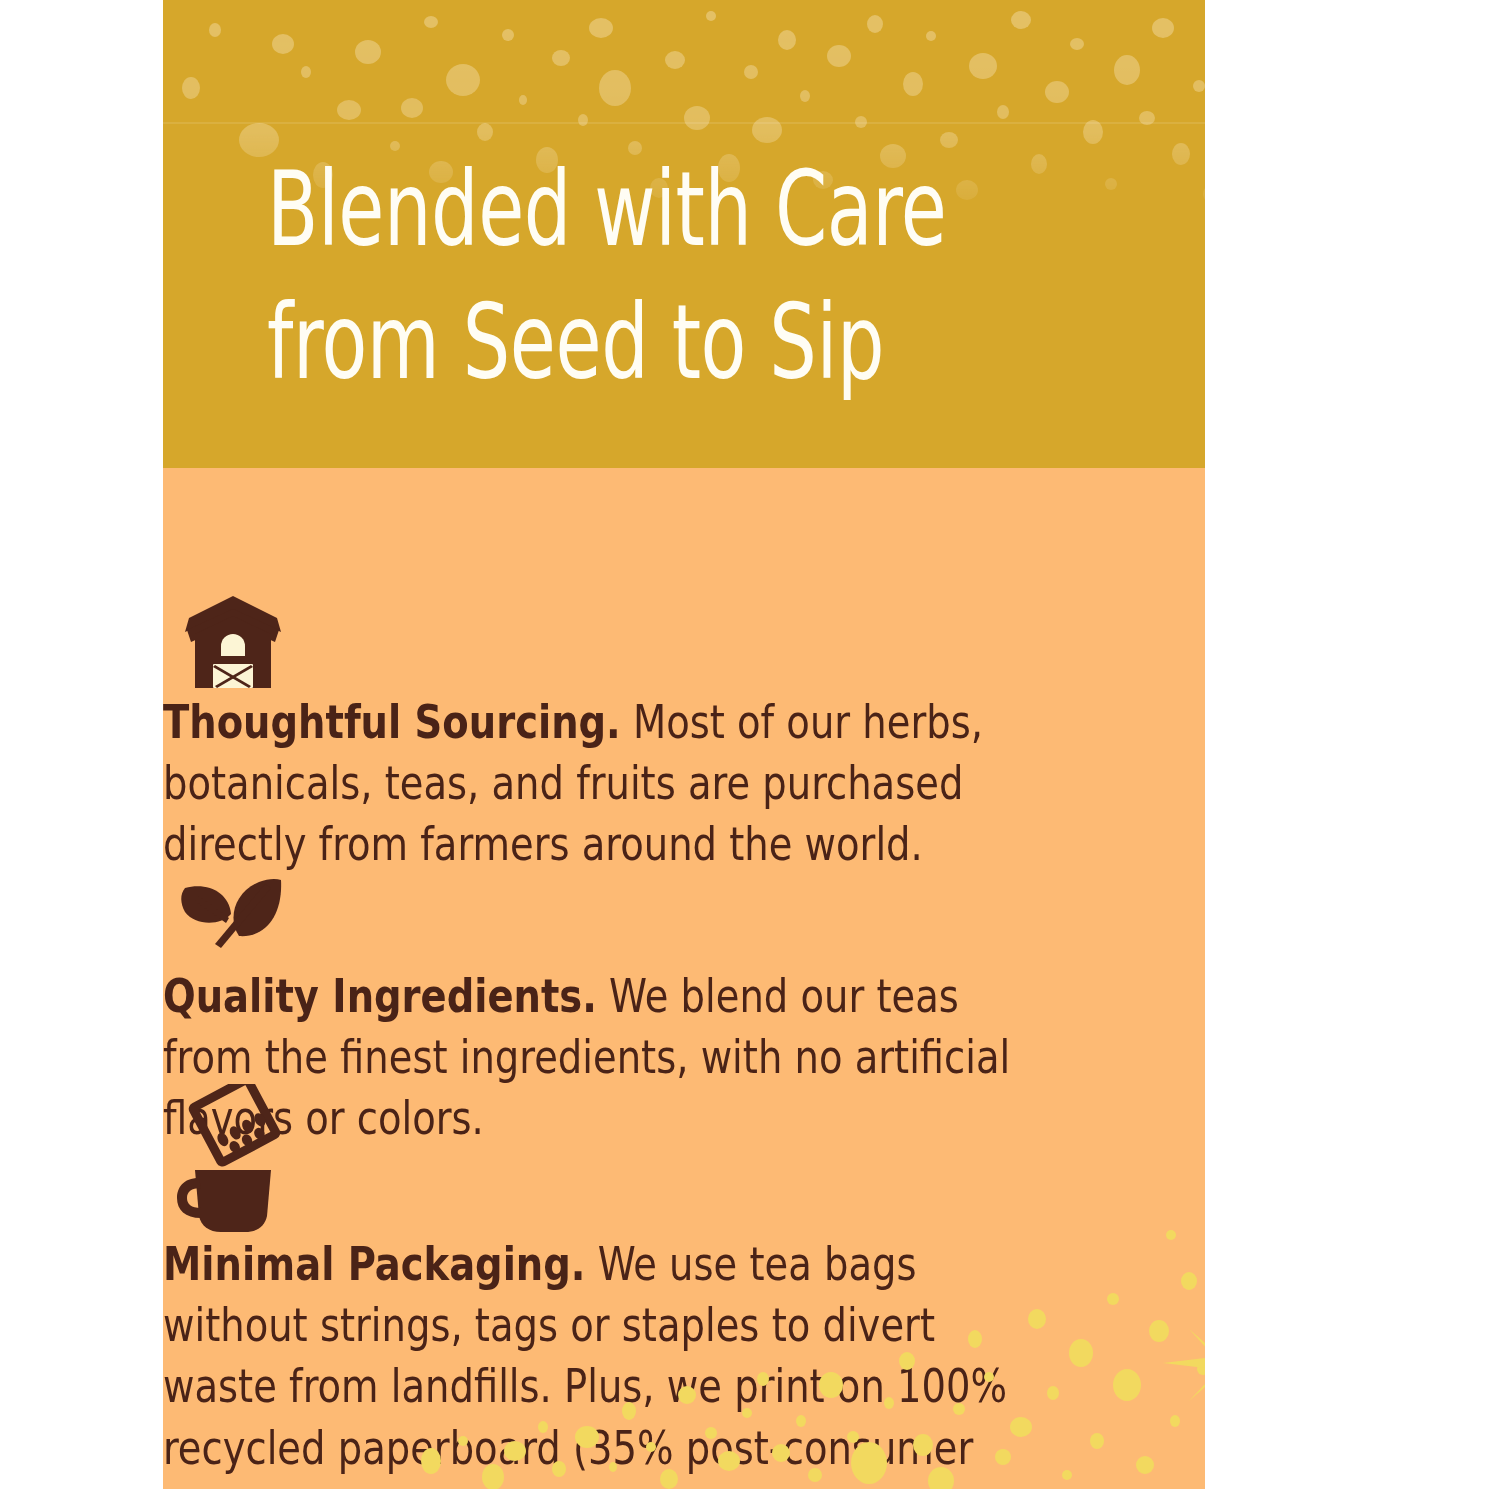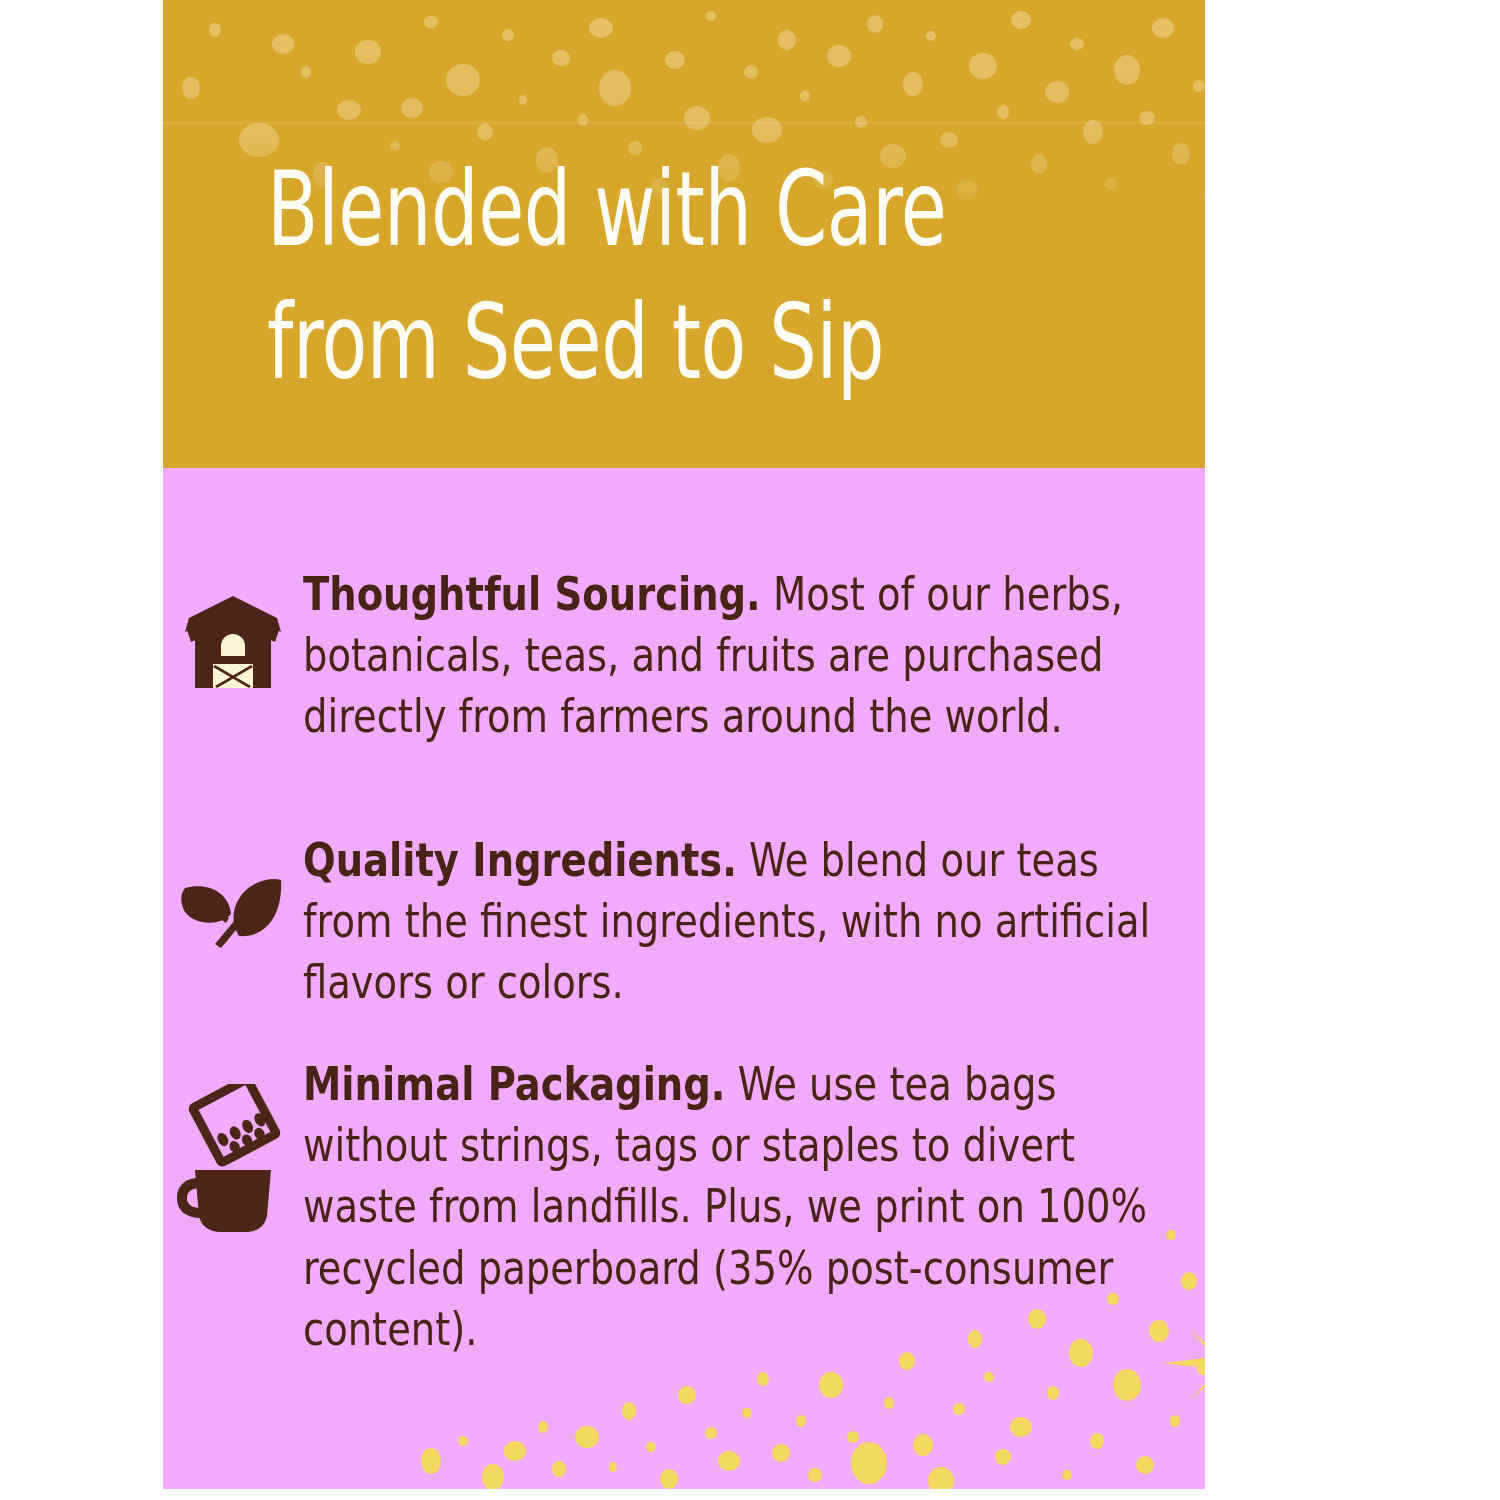--- a/index.html
+++ b/index.html
@@ -21,21 +21,21 @@
     background: #ffffff;
   }
 
   
   #card {
     position: absolute;
     left: 163px;
     top: 0px;
     width: 1042px;
     height: 1489px;
-    background: #f0abfc;
+    background: #fdba74;
     overflow: hidden;
   }
 
   
   #header {
     position: absolute;
     left: 0;
     top: 0;
     width: 1196px;
     height: 468px;
@@ -79,20 +79,21 @@
     left: 0;
     top: 468px;
     width: 1196px;
   }
   .feature {
     position: absolute;
     left: 0;
     width: 1196px;
     display: flex;
     align-items: flex-start;
+    flex-direction: column;
   }
   .feature.f0 { top: 96px; }
   .feature.f1 { top: 362px; }
   .feature.f2 { top: 586px; }
 
   .ficon {
     position: relative;
     width: 140px;
     min-width: 140px;
     display: flex;

